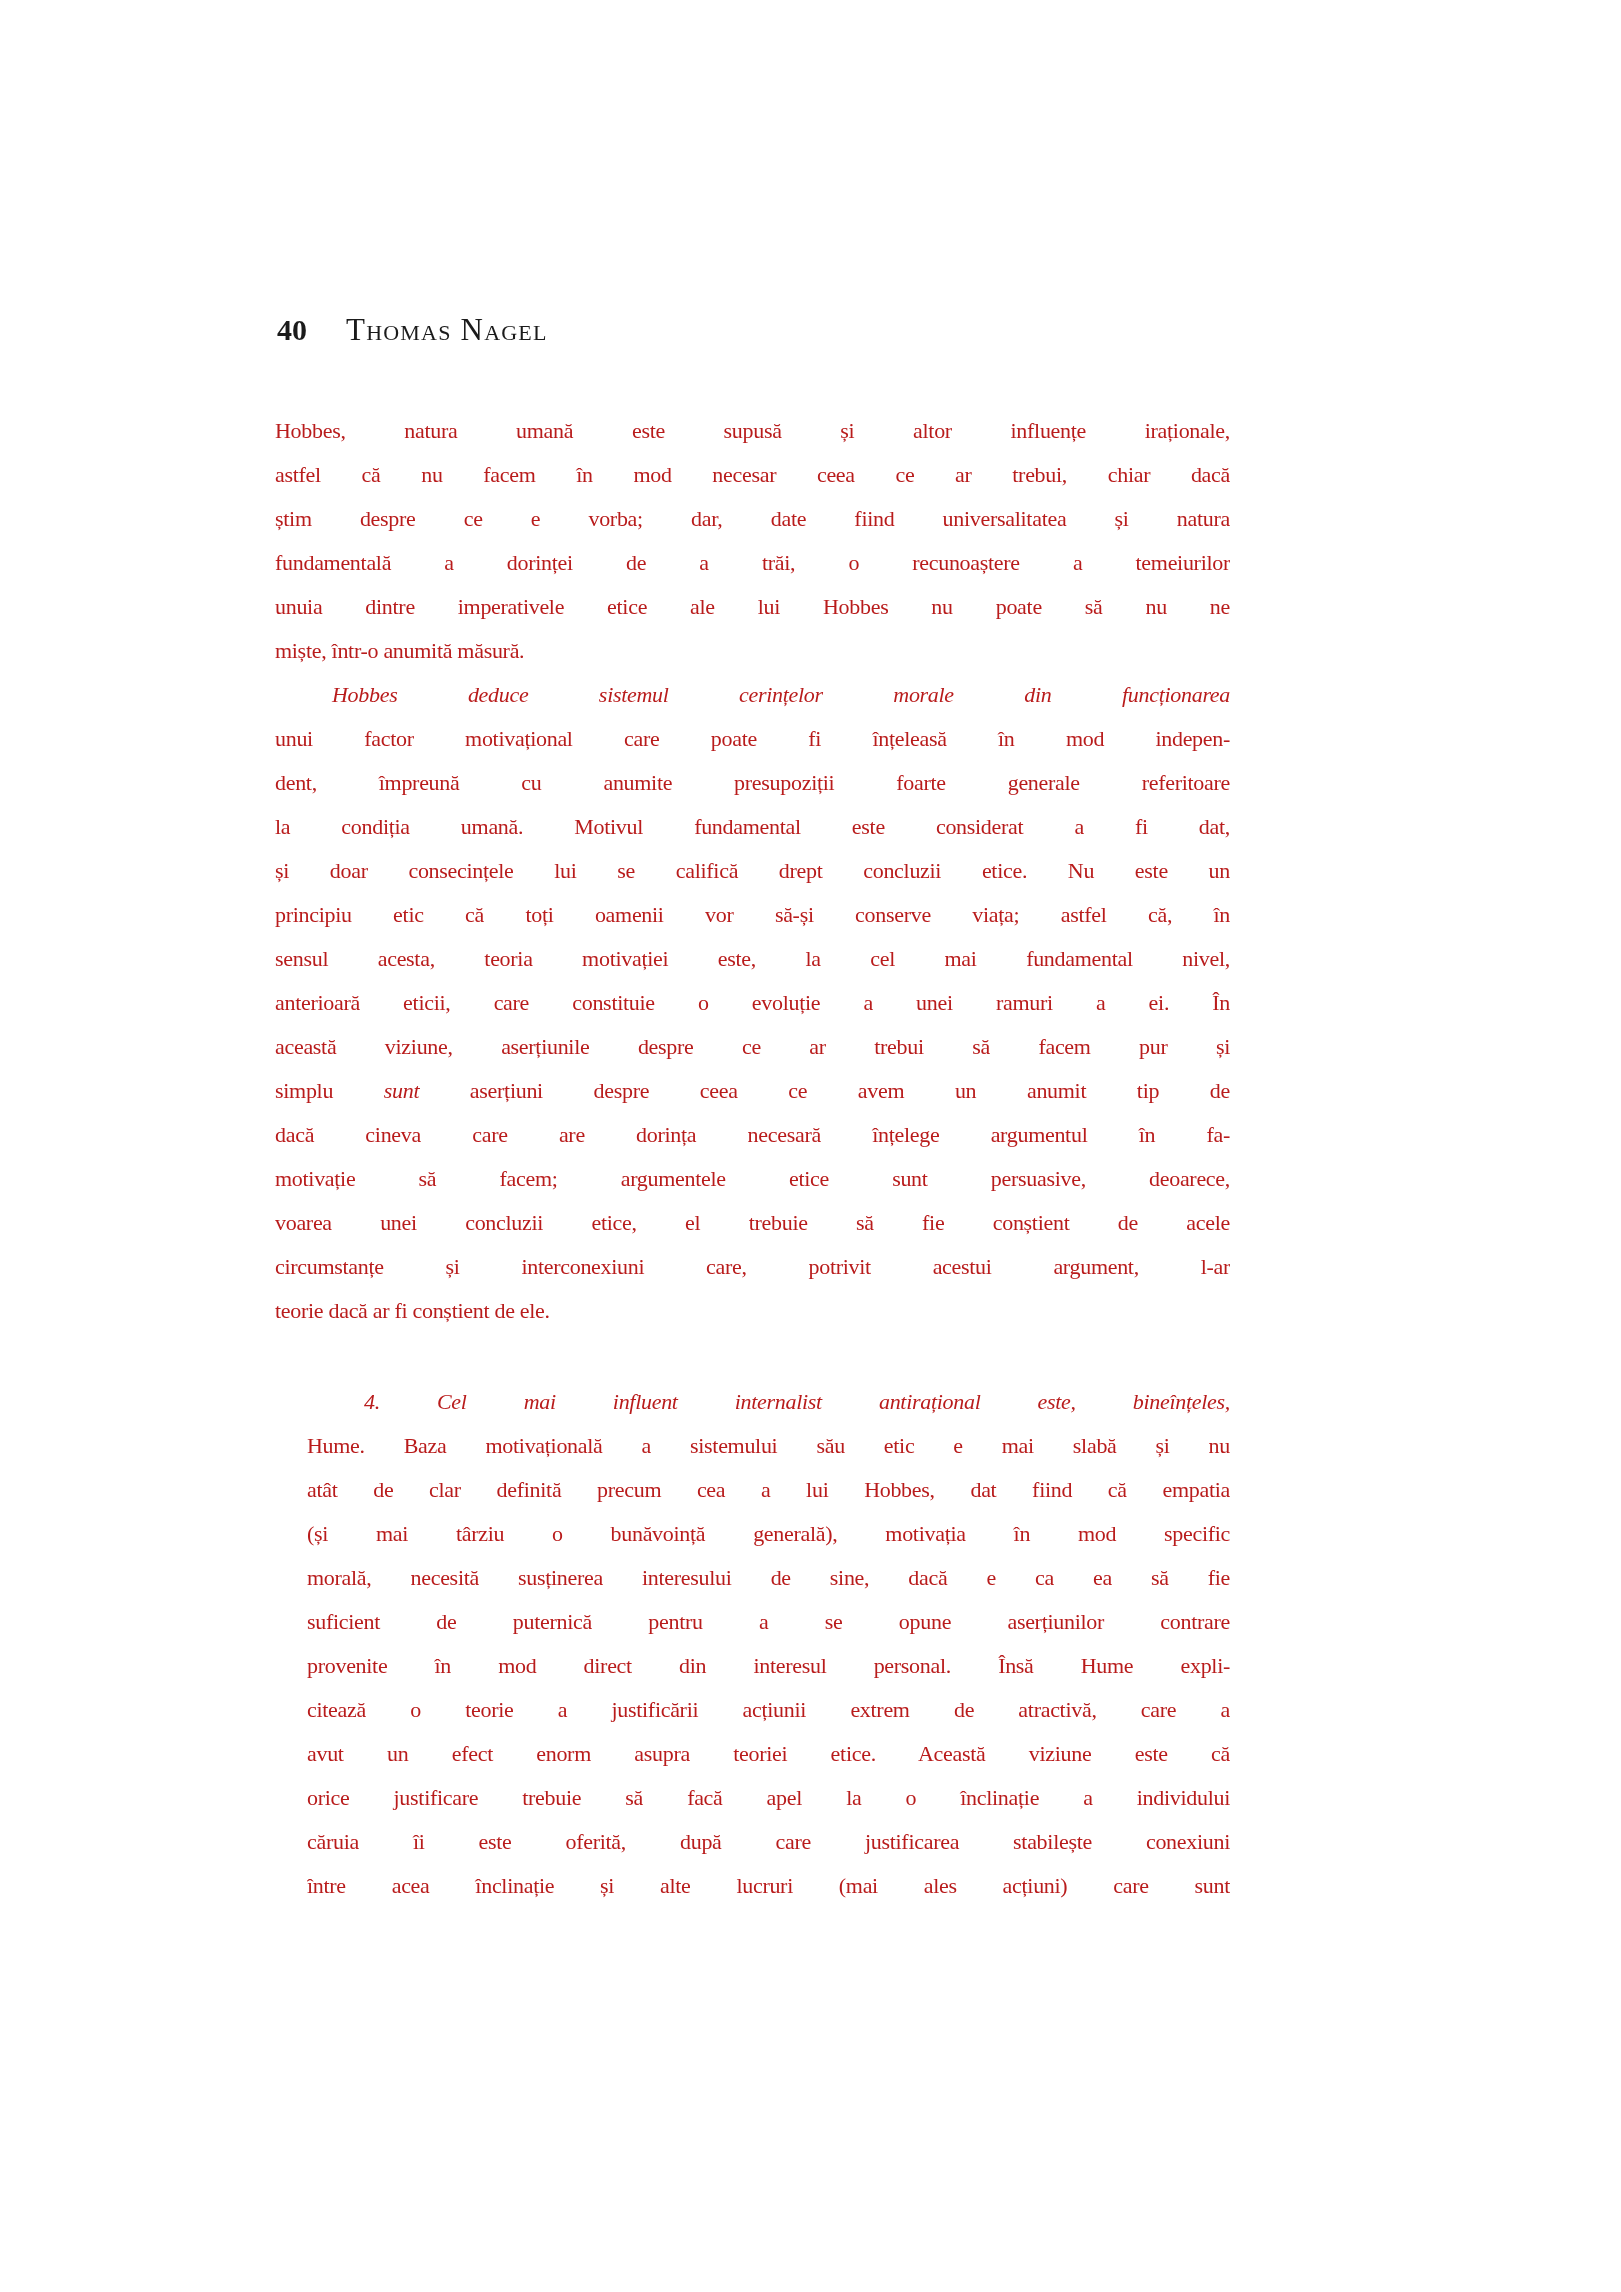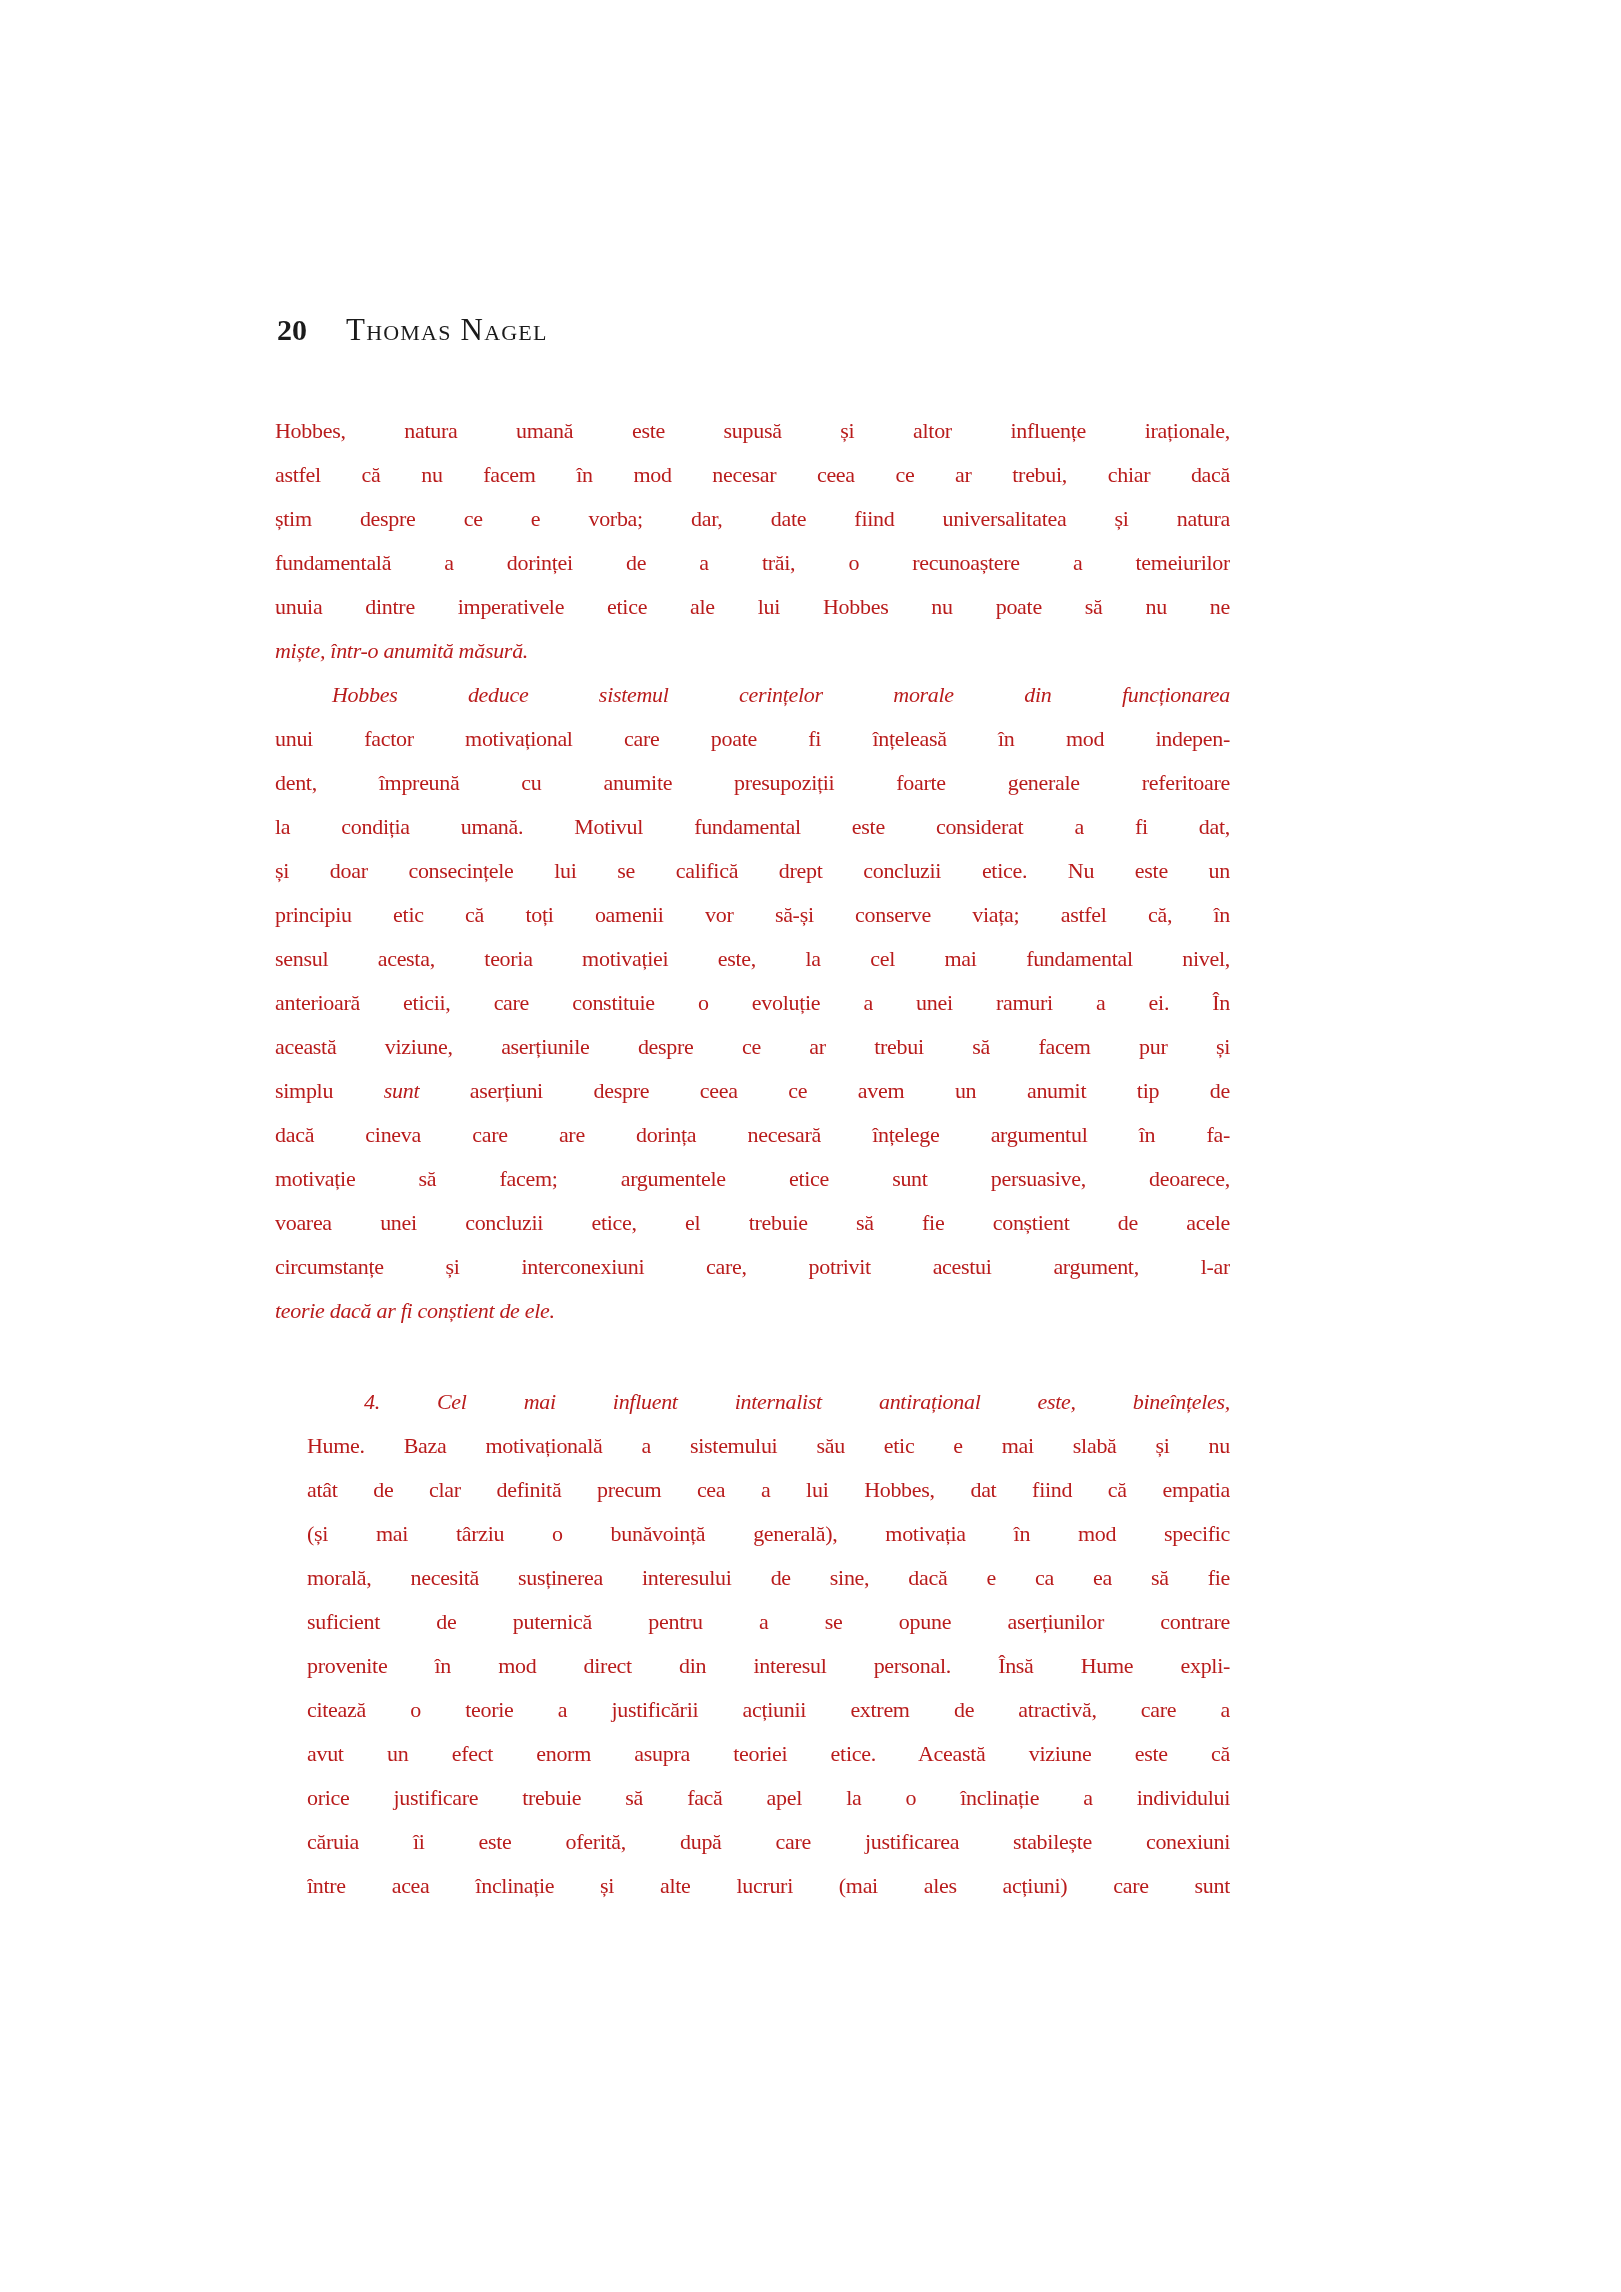--- a/index.html
+++ b/index.html
@@ -48,31 +48,30 @@
   .para.spaced { margin-top: 47px; margin-left: 32px; }
   .line {
     height: 44px;
     overflow: hidden;
     text-align: justify;
     text-align-last: justify;
   }
   .line.para-end {
     text-align: left;
     text-align-last: left;
-    font-style: italic;
   }
   .para.indent .line:first-child { text-indent: 57px; font-style: italic; }
   .italic { font-style: italic; }
 </style>
 </head>
 <body>
 
 <div class="page">
   <header class="running-header">
-    <span class="page-number">20</span><span class="running-author">Thomas Nagel</span>
+    <span class="page-number">40</span><span class="running-author">Thomas Nagel</span>
   </header>
   <main class="body-text" id="body-text">
       <div class="para">
         <div class="line">Hobbes, natura umană este supusă și altor influențe iraționale,</div>
         <div class="line">astfel că nu facem în mod necesar ceea ce ar trebui, chiar dacă</div>
         <div class="line">știm despre ce e vorba; dar, date fiind universalitatea și natura</div>
         <div class="line">fundamentală a dorinței de a trăi, o recunoaștere a temeiurilor</div>
         <div class="line">unuia dintre imperativele etice ale lui Hobbes nu poate să nu ne</div>
         <div class="line para-end">miște, într-o anumită măsură.</div>
       </div>

